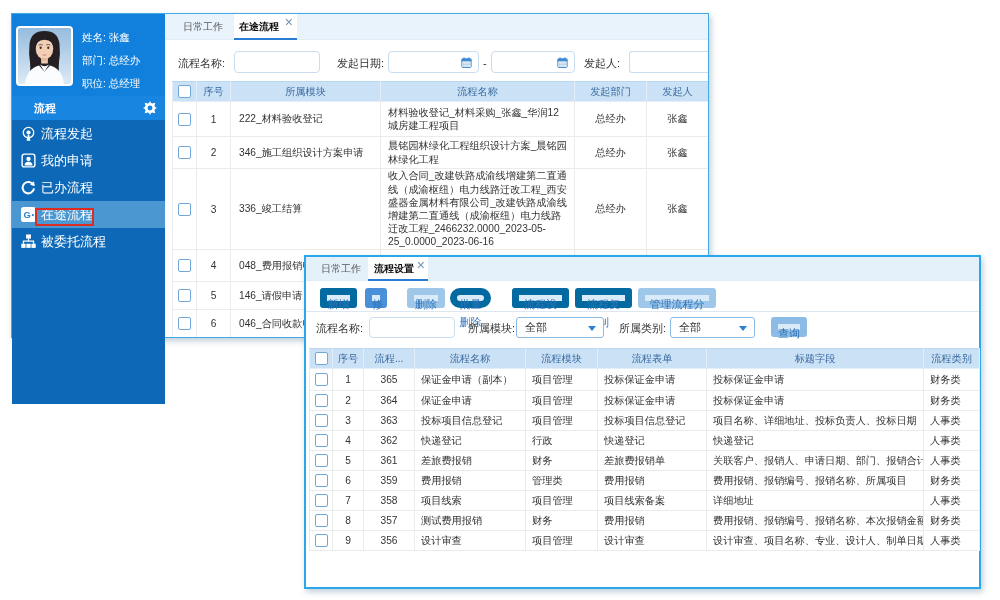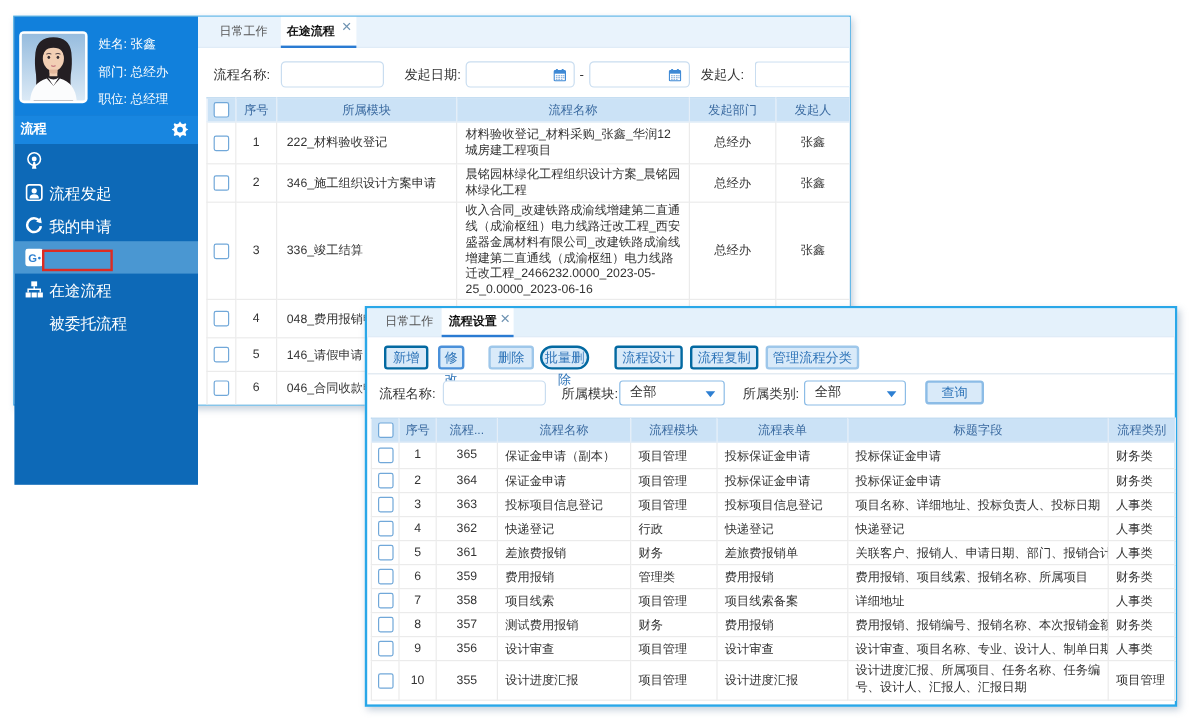--- a/index.html
+++ b/index.html
@@ -3,26 +3,26 @@
 <meta charset="utf-8">
 <style>
 *{margin:0;padding:0;box-sizing:border-box;}
 html,body{width:1000px;height:600px;background:#fff;font-family:"Liberation Sans",sans-serif;overflow:hidden;}
 
 #w1{position:absolute;left:11px;top:13px;width:698px;height:325px;background:#fff;border:1px solid #41a9e4;box-shadow:2px 3px 6px rgba(120,145,170,.45);}
 #sidebar{position:absolute;left:0;top:0;width:153px;height:390px;background:#0d69b7;overflow:hidden;}
 #profile{position:absolute;left:0;top:0;width:153px;height:82px;background:#1180dc;}
 #photo{position:absolute;left:4px;top:12px;width:57px;height:60px;background:#fff;border-radius:4px;}
 #ptxt{position:absolute;left:70px;top:12px;color:#fff;font-size:10.5px;line-height:23px;white-space:nowrap;}
-#ptitle{position:absolute;left:0;top:82px;width:153px;height:24px;background:#1886e0;color:#fff;font-size:11px;font-weight:bold;line-height:24px;padding-left:5px;}
+#ptitle{position:absolute;left:0;top:82px;width:153px;height:24px;background:#1886e0;color:#fff;font-size:11px;font-weight:bold;line-height:24px;padding-left:22px;}
 #gear{position:absolute;right:8px;top:87px;width:14px;height:14px;}
 #menu{position:absolute;left:0;top:106px;width:153px;}
 .mi{position:relative;height:27px;line-height:27px;color:#fff;font-size:13px;}
 .mi .ic{position:absolute;left:9px;top:6px;width:15px;height:15px;}
-.mi .tx{position:absolute;left:29px;top:0;margin-top:28px;}
+.mi .tx{position:absolute;left:29px;top:0;}
 .mi.sel{background:#4a97d2;}
 #redbox{position:absolute;left:23px;top:7px;width:59px;height:18px;border:2px solid #dd2b22;}
 
 #c1{position:absolute;left:153px;top:0;width:543px;height:323px;background:#fff;overflow:hidden;}
 #tabbar1{position:absolute;left:0;top:0;width:543px;height:26px;background:#e9f3fc;}
 .tab{position:absolute;top:0;height:26px;line-height:26px;text-align:center;font-size:10px;color:#555;}
 .tab.act{background:#fff;color:#111;font-weight:bold;border-bottom:2px solid #2a7bd2;text-align:left;padding-left:5px;}
 .tclose{position:absolute;font-weight:normal;color:#6f93b2;font-size:14px;line-height:11px;}
 .flabel{position:absolute;top:41px;font-size:11px;color:#333;line-height:16px;white-space:nowrap;}
 .finput{position:absolute;top:37px;height:22px;background:#fff;border:1px solid #c9ddf0;border-radius:4px;}
@@ -33,21 +33,21 @@
 #t1 td.nm{text-align:left;padding:0 7px;line-height:13.2px;}
 #t1 tr,#t2 tr{overflow:hidden;}
 #t1 td.no{text-align:left;padding:0 0 0 8px;}
 .cb{display:inline-block;width:13px;height:13px;border:1px solid #71a8d9;border-radius:2px;background:#fff;vertical-align:middle;}
 
 #w2{position:absolute;left:304px;top:255px;width:677px;height:334px;background:#fff;border:2px solid #29a7e8;box-shadow:2px 3px 6px rgba(120,145,170,.45);}
 #tabbar2{position:absolute;left:0;top:0;width:673px;height:24px;background:#e4f1fb;border-bottom:1px solid #e0ecf7;}
 #sep2{position:absolute;left:0;top:54px;width:673px;height:1px;background:#dde7ef;}
 #tabbar2 .tab{height:24px;line-height:24px;}
 #tabbar1{border-bottom:1px solid #e0ecf7;}
-.btn{position:absolute;top:31px;height:20px;line-height:18px;background:#d9eaf9;color:#2e74b8;font-size:11px;text-align:center;border-radius:3px;border:2px solid #0369a1;}
+.btn{position:absolute;top:31px;height:20px;line-height:18px;background:#d9eaf9;color:#2e74b8;font-size:11px;text-align:center;border-radius:3px;border:7px solid #0369a1;}
 .lbl2{position:absolute;top:64px;font-size:11px;color:#333;white-space:nowrap;}
 .inp2{position:absolute;top:60px;height:21px;background:#fff;border:1px solid #c9ddf0;border-radius:4px;}
 .sel2{position:absolute;top:60px;height:21px;background:#fff;border:1px solid #8cbce6;border-radius:3px;font-size:11px;color:#333;line-height:19px;padding-left:8px;}
 .arr{position:absolute;right:7px;top:8px;width:0;height:0;border-left:4px solid transparent;border-right:4px solid transparent;border-top:5px solid #2d7fd2;}
 
 #t2{position:absolute;left:3px;top:91px;width:670px;border-collapse:collapse;table-layout:fixed;font-size:10.2px;}
 #t2 th{background:#cbe2f6;color:#39699f;font-weight:normal;height:20px;border:1px solid #e4eef8;border-top:1px solid #b9d6ef;padding:0;}
 #t2 td{border:1px solid #ebebeb;color:#333;text-align:center;height:20px;padding:0 2px;}
 #t2 td.lt{text-align:left;padding:0 6px;white-space:nowrap;overflow:hidden;}
 #t2 td.w2l{text-align:left;padding:2px 6px;line-height:14px;}
@@ -269,21 +269,21 @@
   <div class="btn" style="left:144px;width:41px;border-radius:10px;">批量删除</div>
   <div class="btn" style="left:206px;width:57px;">流程设计</div>
   <div class="btn" style="left:269px;width:57px;">流程复制</div>
   <div class="btn" style="left:332px;width:78px;border-color:#9ec7ea;">管理流程分类</div>
   <div class="lbl2" style="left:10px;">流程名称:</div>
   <div class="inp2" style="left:63px;width:86px;"></div>
   <div class="lbl2" style="left:162px;">所属模块:</div>
   <div class="sel2" style="left:210px;width:88px;">全部<span class="arr"></span></div>
   <div class="lbl2" style="left:313px;">所属类别:</div>
   <div class="sel2" style="left:364px;width:85px;">全部<span class="arr"></span></div>
-  <div class="btn" style="left:465px;width:49px;top:60px;border-color:#8cbce6;">查询</div>
+  <div class="btn" style="left:465px;width:36px;top:60px;border-color:#8cbce6;">查询</div>
   <table id="t2">
     <colgroup>
         <col style="width:23px">
         <col style="width:31px">
         <col style="width:51px">
         <col style="width:111px">
         <col style="width:72px">
         <col style="width:109px">
         <col style="width:217px">
         <col style="width:56px">
@@ -349,21 +349,21 @@
           <td class="lt">关联客户、报销人、申请日期、部门、报销合计</td>
           <td class="lt">人事类</td>
         </tr>
     <tr>
           <td><span class="cb"></span></td>
           <td>6</td>
           <td>359</td>
           <td class="lt">费用报销</td>
           <td class="lt">管理类</td>
           <td class="lt">费用报销</td>
-          <td class="lt">费用报销、项目线索、报销名称、所属项目</td>
+          <td class="lt">费用报销、报销编号、报销名称、所属项目</td>
           <td class="lt">财务类</td>
         </tr>
     <tr>
           <td><span class="cb"></span></td>
           <td>7</td>
           <td>358</td>
           <td class="lt">项目线索</td>
           <td class="lt">项目管理</td>
           <td class="lt">项目线索备案</td>
           <td class="lt">详细地址</td>
@@ -382,25 +382,15 @@
     <tr>
           <td><span class="cb"></span></td>
           <td>9</td>
           <td>356</td>
           <td class="lt">设计审查</td>
           <td class="lt">项目管理</td>
           <td class="lt">设计审查</td>
           <td class="lt">设计审查、项目名称、专业、设计人、制单日期</td>
           <td class="lt">人事类</td>
         </tr>
-    <tr style="height:32px;">
-          <td><span class="cb"></span></td>
-          <td>10</td>
-          <td>355</td>
-          <td class="lt">设计进度汇报</td>
-          <td class="lt">项目管理</td>
-          <td class="lt">设计进度汇报</td>
-          <td class="w2l">设计进度汇报、所属项目、任务名称、任务编号、设计人、汇报人、汇报日期</td>
-          <td class="lt">项目管理</td>
-        </tr>
   </tbody>
     </table>
 </div>
 
 </body></html>

